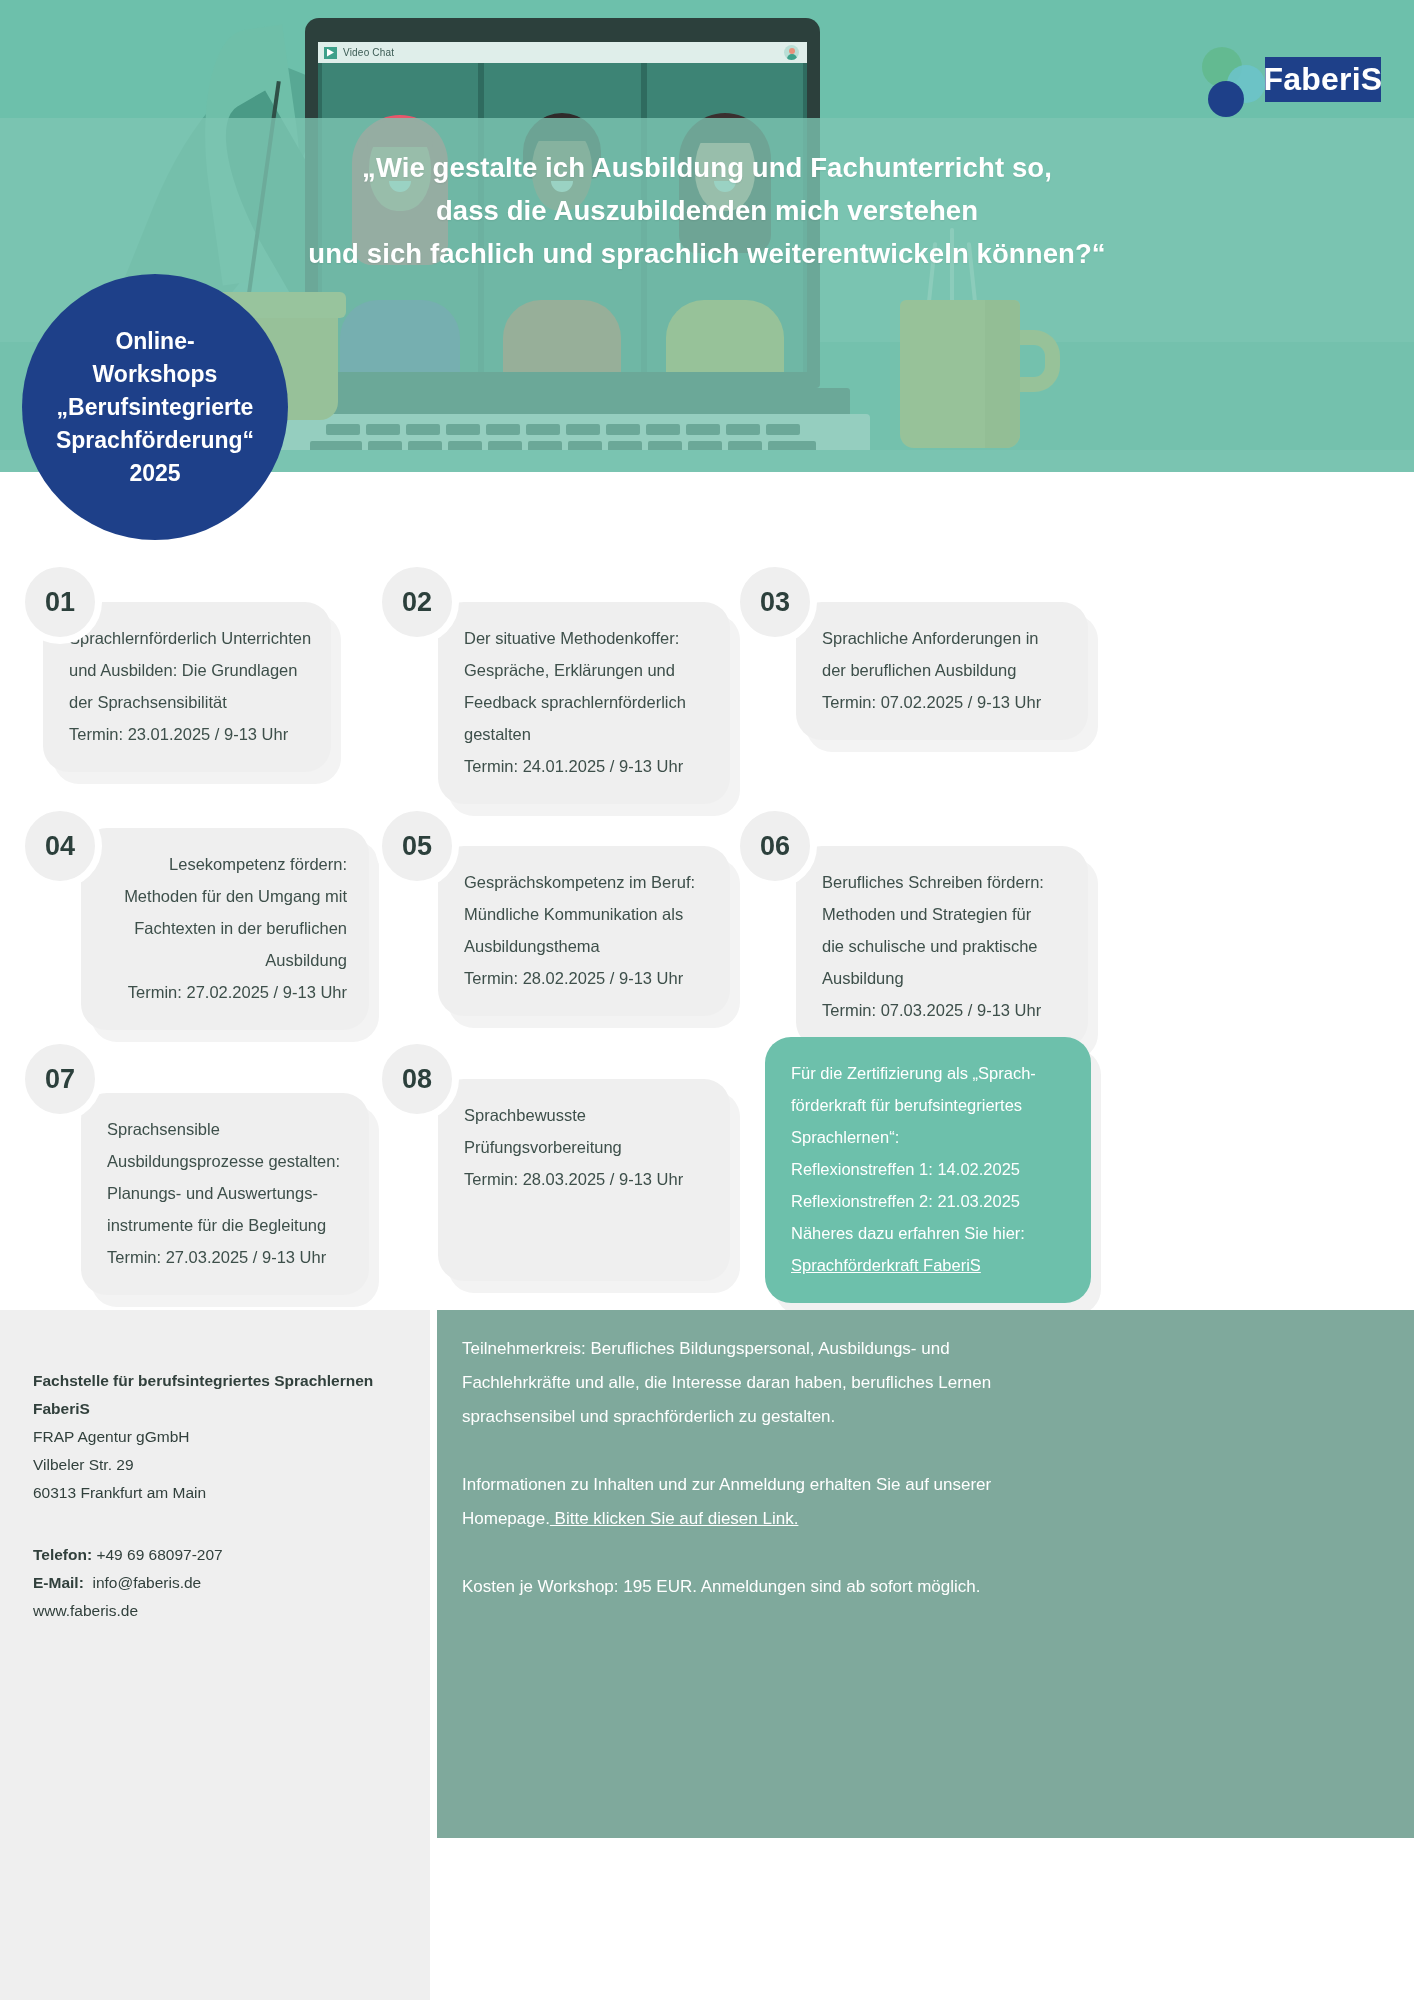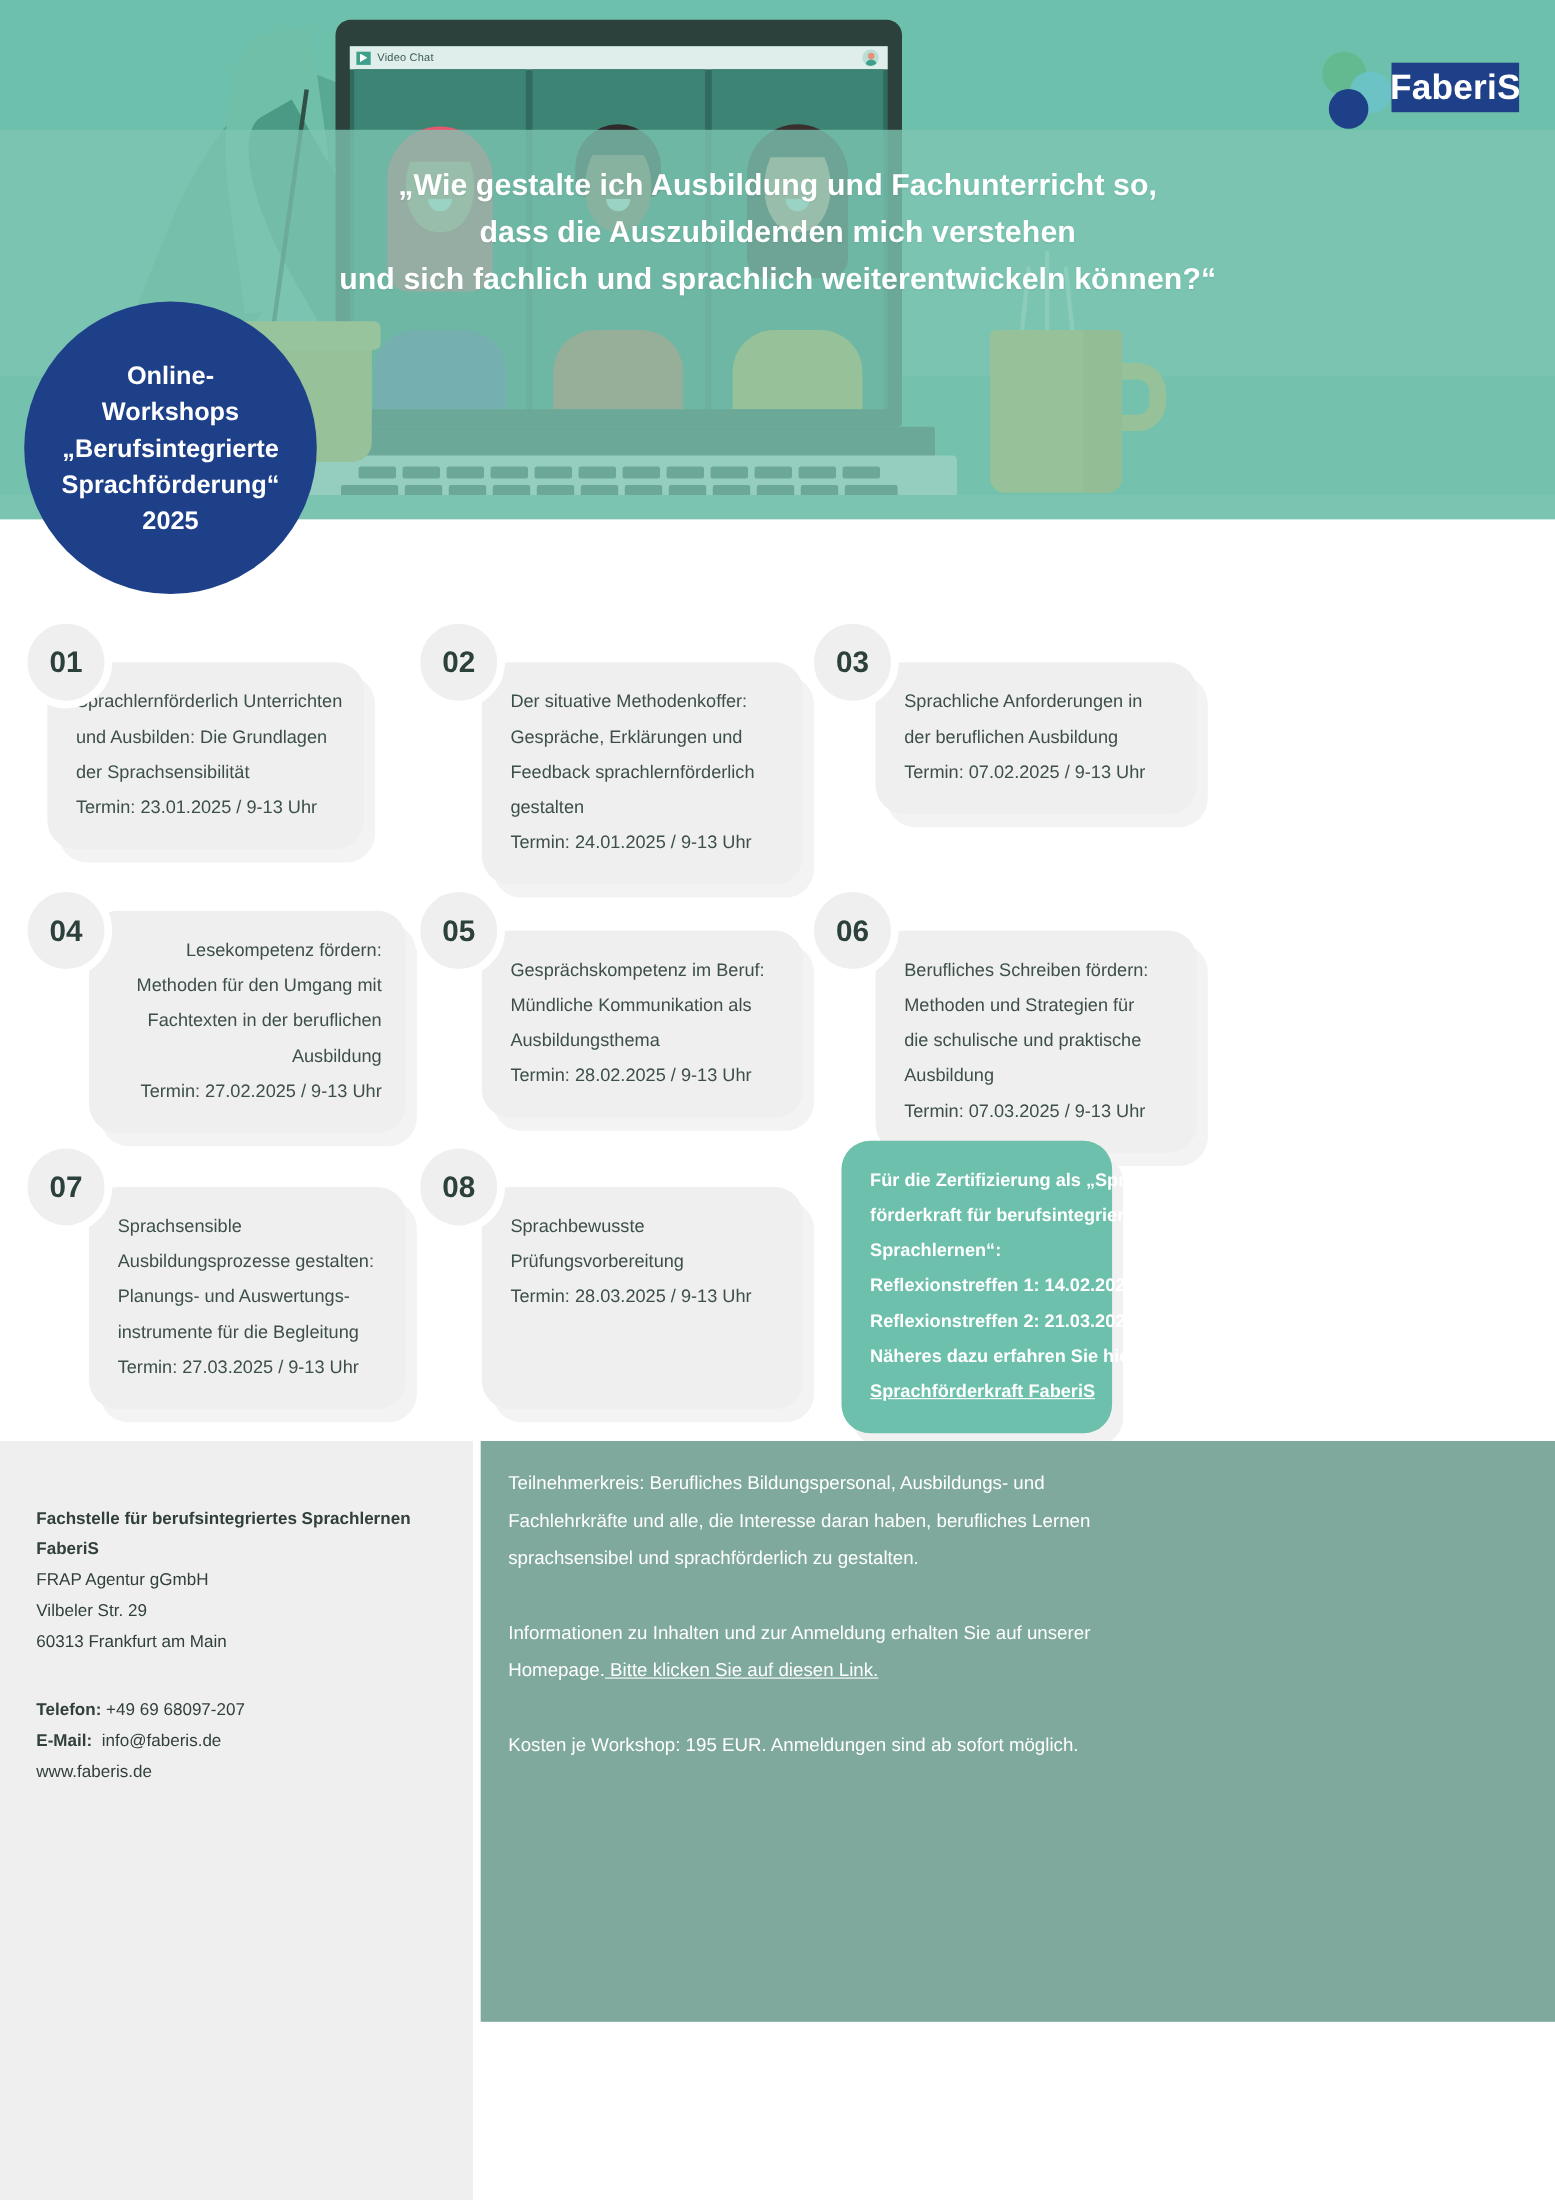--- a/index.html
+++ b/index.html
@@ -351,40 +351,40 @@
         <span class="line">Berufliches Schreiben fördern:</span>
         <span class="line">Methoden und Strategien für</span>
         <span class="line">die schulische und praktische</span>
         <span class="line">Ausbildung</span>
         <span class="line">Termin: 07.03.2025 / 9-13 Uhr</span>
       </div>
     </div>
 
     <div class="card-wrap" style="left:18px; top:565px;">
       <div class="num" style="left:0; top:0;">07</div>
-      <div class="card" style="margin-left:63px; margin-top:42px; width:288px;">
+      <div class="card" style="margin-left:63px; margin-top:56px; width:288px;">
         <span class="line">Sprachsensible</span>
         <span class="line">Ausbildungsprozesse gestalten:</span>
         <span class="line">Planungs- und Auswertungs-</span>
         <span class="line">instrumente für die Begleitung</span>
         <span class="line">Termin: 27.03.2025 / 9-13 Uhr</span>
       </div>
     </div>
 
     <div class="card-wrap" style="left:375px; top:565px;">
       <div class="num" style="left:0; top:0;">08</div>
       <div class="card" style="margin-left:63px; margin-top:42px; width:292px; padding-bottom:86px;">
         <span class="line">Sprachbewusste</span>
         <span class="line">Prüfungsvorbereitung</span>
         <span class="line">Termin: 28.03.2025 / 9-13 Uhr</span>
       </div>
     </div>
 
     <div class="card-wrap" style="left:765px; top:565px;">
-      <div class="card teal" style="margin-top:0; width:246px;font-weight:bold;">
+      <div class="card teal" style="margin-top:0; width:326px;">
         <span class="line">Für die Zertifizierung als „Sprach-</span>
         <span class="line">förderkraft für berufsintegriertes</span>
         <span class="line">Sprachlernen“:</span>
         <span class="line">Reflexionstreffen 1: 14.02.2025</span>
         <span class="line">Reflexionstreffen 2: 21.03.2025</span>
         <span class="line">Näheres dazu erfahren Sie hier:</span>
         <span class="line link">Sprachförderkraft FaberiS</span>
       </div>
     </div>
 

